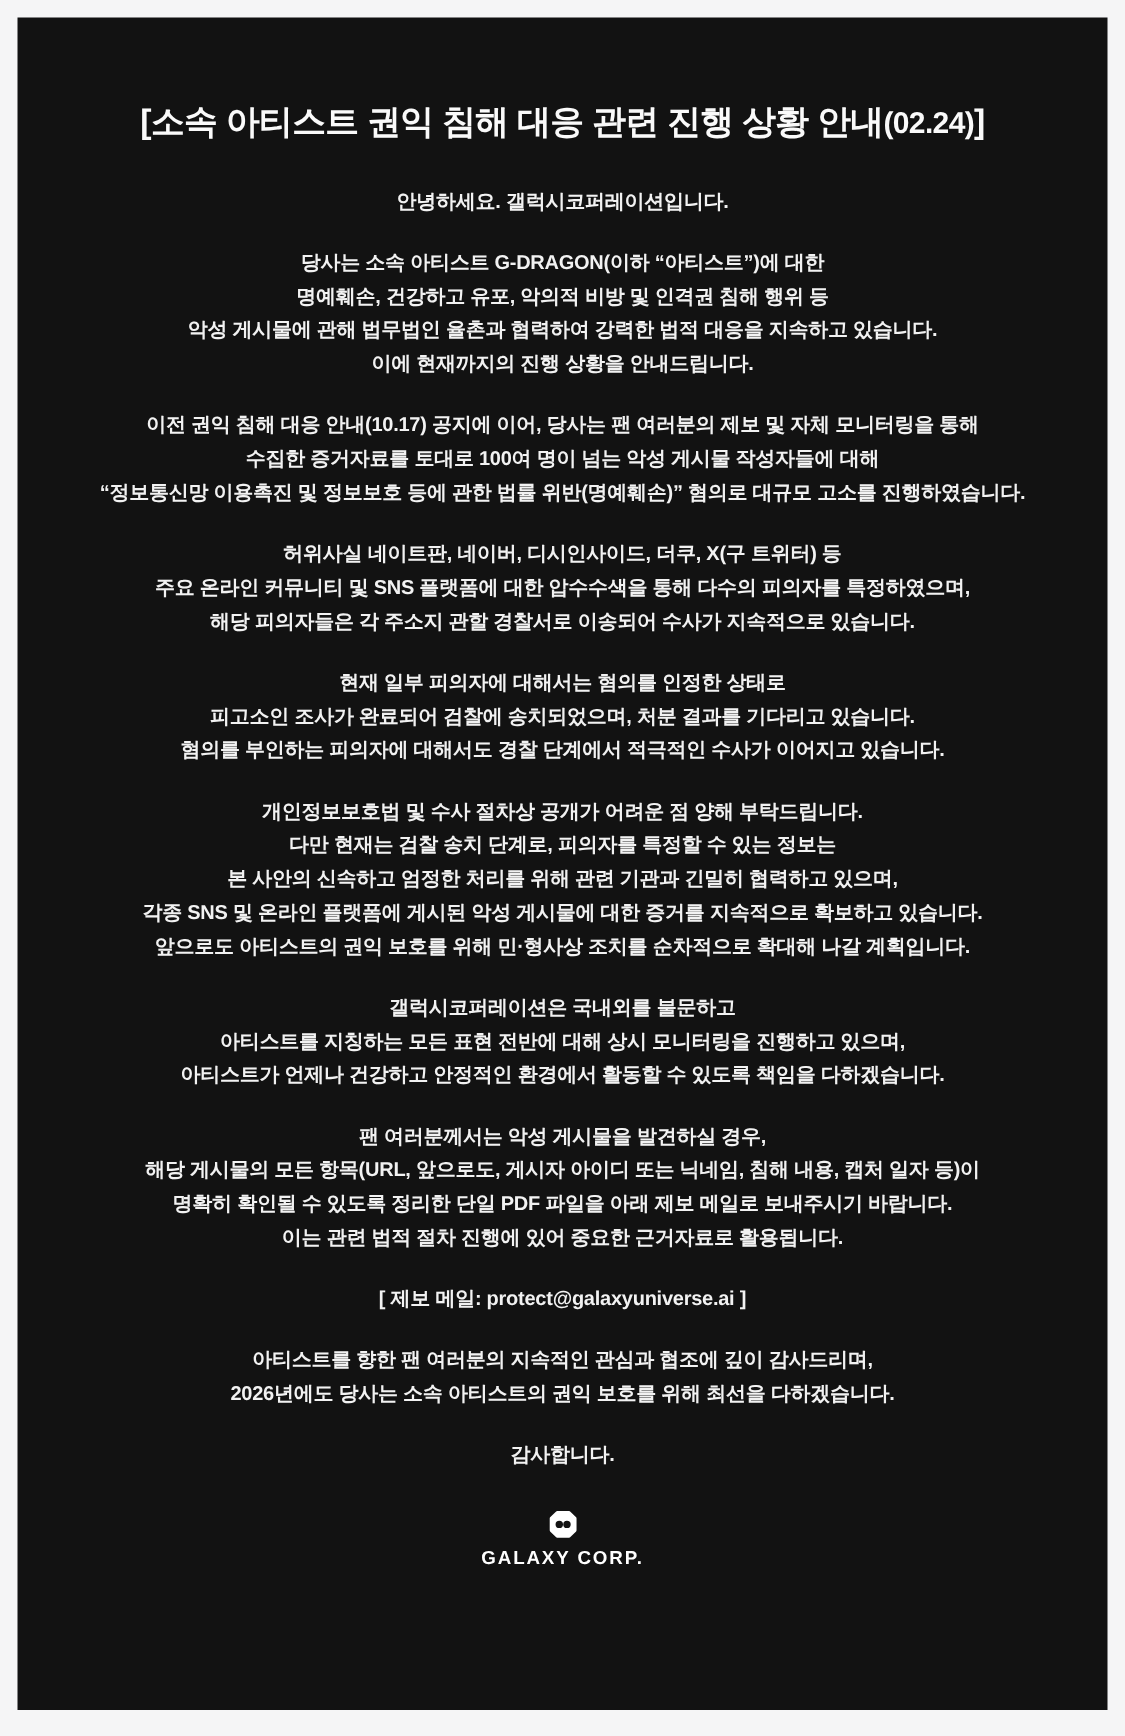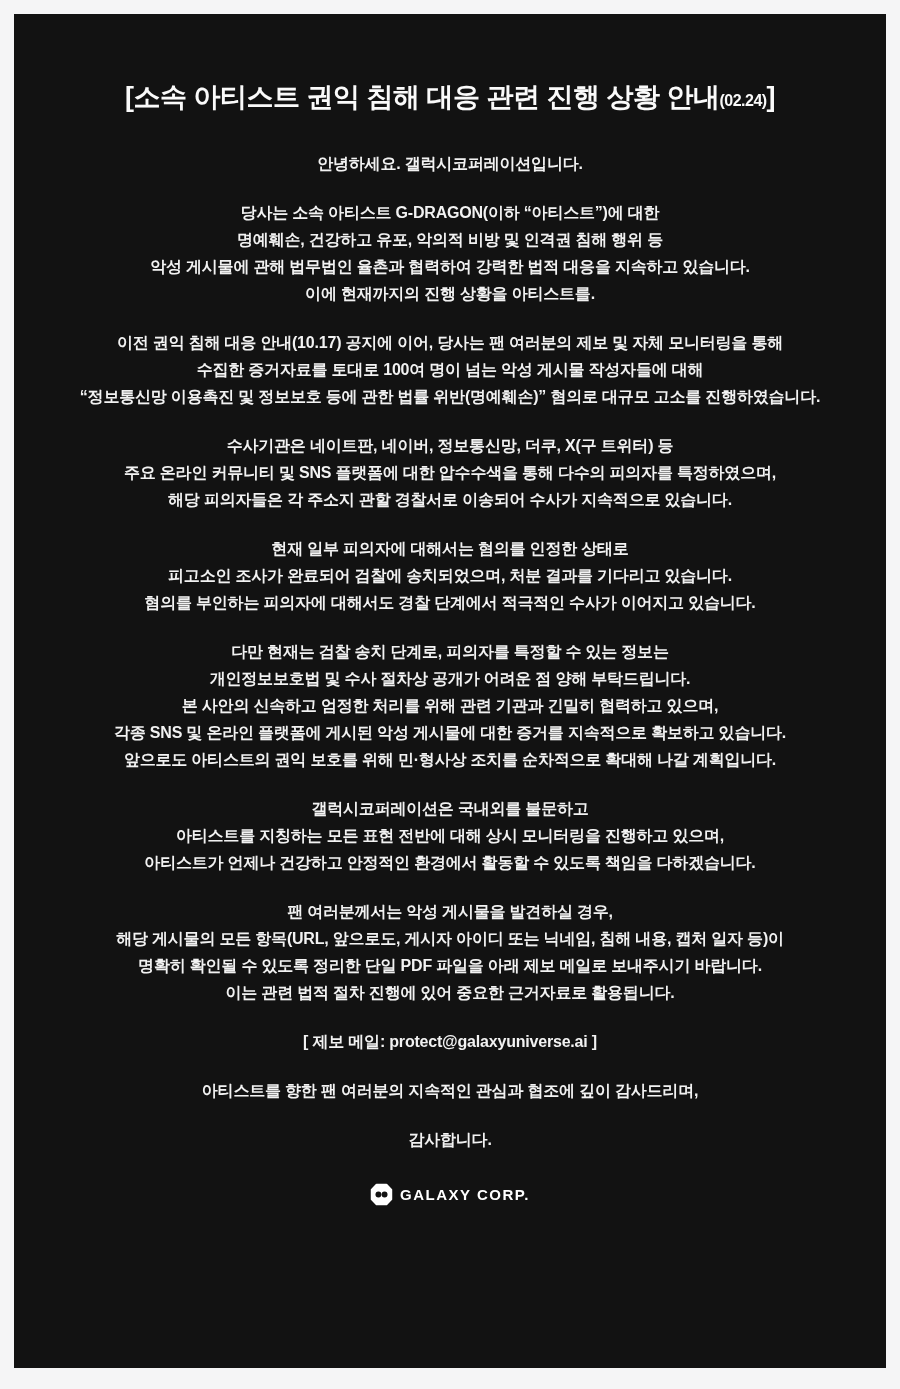--- a/index.html
+++ b/index.html
@@ -30,41 +30,42 @@
   }
   .title {
     font-size: 27px;
     line-height: 34px;
     letter-spacing: -0.5px;
     color: #fafafa;
     margin: 0 0 32px 0;
     white-space: nowrap;
   }
   .title .title-date {
-    font-size: 16px;
+    font-size: 24px;
   }
   .body-paragraphs {
     display: block;
   }
   .para {
     margin: 0 0 22px 0;
   }
   .line {
     font-size: 16px;
     line-height: 27px;
     letter-spacing: -0.2px;
     color: #f2f2f2;
     white-space: nowrap;
   }
   .footer {
     margin-top: 30px;
     display: flex;
     align-items: center;
     justify-content: center;
     gap: 7px;
+    flex-direction: column;
   }
   .logo-icon {
     display: inline-flex;
     width: 23px;
     height: 23px;
   }
   .logo-text {
     font-size: 15px;
     font-weight: 700;
     letter-spacing: 1.5px;
@@ -80,60 +81,61 @@
     <h1 class="title"><span>[소속 아티스트 권익 침해 대응 관련 진행 상황 안내</span><span class="title-date">(02.24)</span><span>]</span></h1>
 
     <div class="body-paragraphs">
         <div class="para">
           <div class="line">안녕하세요. 갤럭시코퍼레이션입니다.</div>
         </div>
         <div class="para">
           <div class="line">당사는 소속 아티스트 G-DRAGON(이하 “아티스트”)에 대한</div>
           <div class="line">명예훼손, 건강하고 유포, 악의적 비방 및 인격권 침해 행위 등</div>
           <div class="line">악성 게시물에 관해 법무법인 율촌과 협력하여 강력한 법적 대응을 지속하고 있습니다.</div>
-          <div class="line">이에 현재까지의 진행 상황을 아티스트를.</div>
+          <div class="line">이에 현재까지의 진행 상황을 안내드립니다.</div>
         </div>
         <div class="para">
           <div class="line">이전 권익 침해 대응 안내(10.17) 공지에 이어, 당사는 팬 여러분의 제보 및 자체 모니터링을 통해</div>
           <div class="line">수집한 증거자료를 토대로 100여 명이 넘는 악성 게시물 작성자들에 대해</div>
           <div class="line">“정보통신망 이용촉진 및 정보보호 등에 관한 법률 위반(명예훼손)” 혐의로 대규모 고소를 진행하였습니다.</div>
         </div>
         <div class="para">
-          <div class="line">수사기관은 네이트판, 네이버, 정보통신망, 더쿠, X(구 트위터) 등</div>
+          <div class="line">허위사실 네이트판, 네이버, 디시인사이드, 더쿠, X(구 트위터) 등</div>
           <div class="line">주요 온라인 커뮤니티 및 SNS 플랫폼에 대한 압수수색을 통해 다수의 피의자를 특정하였으며,</div>
           <div class="line">해당 피의자들은 각 주소지 관할 경찰서로 이송되어 수사가 지속적으로 있습니다.</div>
         </div>
         <div class="para">
           <div class="line">현재 일부 피의자에 대해서는 혐의를 인정한 상태로</div>
           <div class="line">피고소인 조사가 완료되어 검찰에 송치되었으며, 처분 결과를 기다리고 있습니다.</div>
           <div class="line">혐의를 부인하는 피의자에 대해서도 경찰 단계에서 적극적인 수사가 이어지고 있습니다.</div>
         </div>
         <div class="para">
+          <div class="line">개인정보보호법 및 수사 절차상 공개가 어려운 점 양해 부탁드립니다.</div>
           <div class="line">다만 현재는 검찰 송치 단계로, 피의자를 특정할 수 있는 정보는</div>
-          <div class="line">개인정보보호법 및 수사 절차상 공개가 어려운 점 양해 부탁드립니다.</div>
           <div class="line">본 사안의 신속하고 엄정한 처리를 위해 관련 기관과 긴밀히 협력하고 있으며,</div>
           <div class="line">각종 SNS 및 온라인 플랫폼에 게시된 악성 게시물에 대한 증거를 지속적으로 확보하고 있습니다.</div>
           <div class="line">앞으로도 아티스트의 권익 보호를 위해 민·형사상 조치를 순차적으로 확대해 나갈 계획입니다.</div>
         </div>
         <div class="para">
           <div class="line">갤럭시코퍼레이션은 국내외를 불문하고</div>
           <div class="line">아티스트를 지칭하는 모든 표현 전반에 대해 상시 모니터링을 진행하고 있으며,</div>
           <div class="line">아티스트가 언제나 건강하고 안정적인 환경에서 활동할 수 있도록 책임을 다하겠습니다.</div>
         </div>
         <div class="para">
           <div class="line">팬 여러분께서는 악성 게시물을 발견하실 경우,</div>
           <div class="line">해당 게시물의 모든 항목(URL, 앞으로도, 게시자 아이디 또는 닉네임, 침해 내용, 캡처 일자 등)이</div>
           <div class="line">명확히 확인될 수 있도록 정리한 단일 PDF 파일을 아래 제보 메일로 보내주시기 바랍니다.</div>
           <div class="line">이는 관련 법적 절차 진행에 있어 중요한 근거자료로 활용됩니다.</div>
         </div>
         <div class="para">
           <div class="line">[ 제보 메일: protect@galaxyuniverse.ai ]</div>
         </div>
         <div class="para">
           <div class="line">아티스트를 향한 팬 여러분의 지속적인 관심과 협조에 깊이 감사드리며,</div>
+          <div class="line">2026년에도 당사는 소속 아티스트의 권익 보호를 위해 최선을 다하겠습니다.</div>
         </div>
         <div class="para">
           <div class="line">감사합니다.</div>
         </div>
       </div>
 
     <div class="footer">
       <span class="logo-icon">
         <svg viewBox="0 0 24 24" width="23" height="23" aria-hidden="true">
           <polygon points="7,2 17,2 22,7 22,17 17,22 7,22 2,17 2,7" fill="#ffffff" stroke="#ffffff" stroke-width="2.4" stroke-linejoin="round"></polygon>

